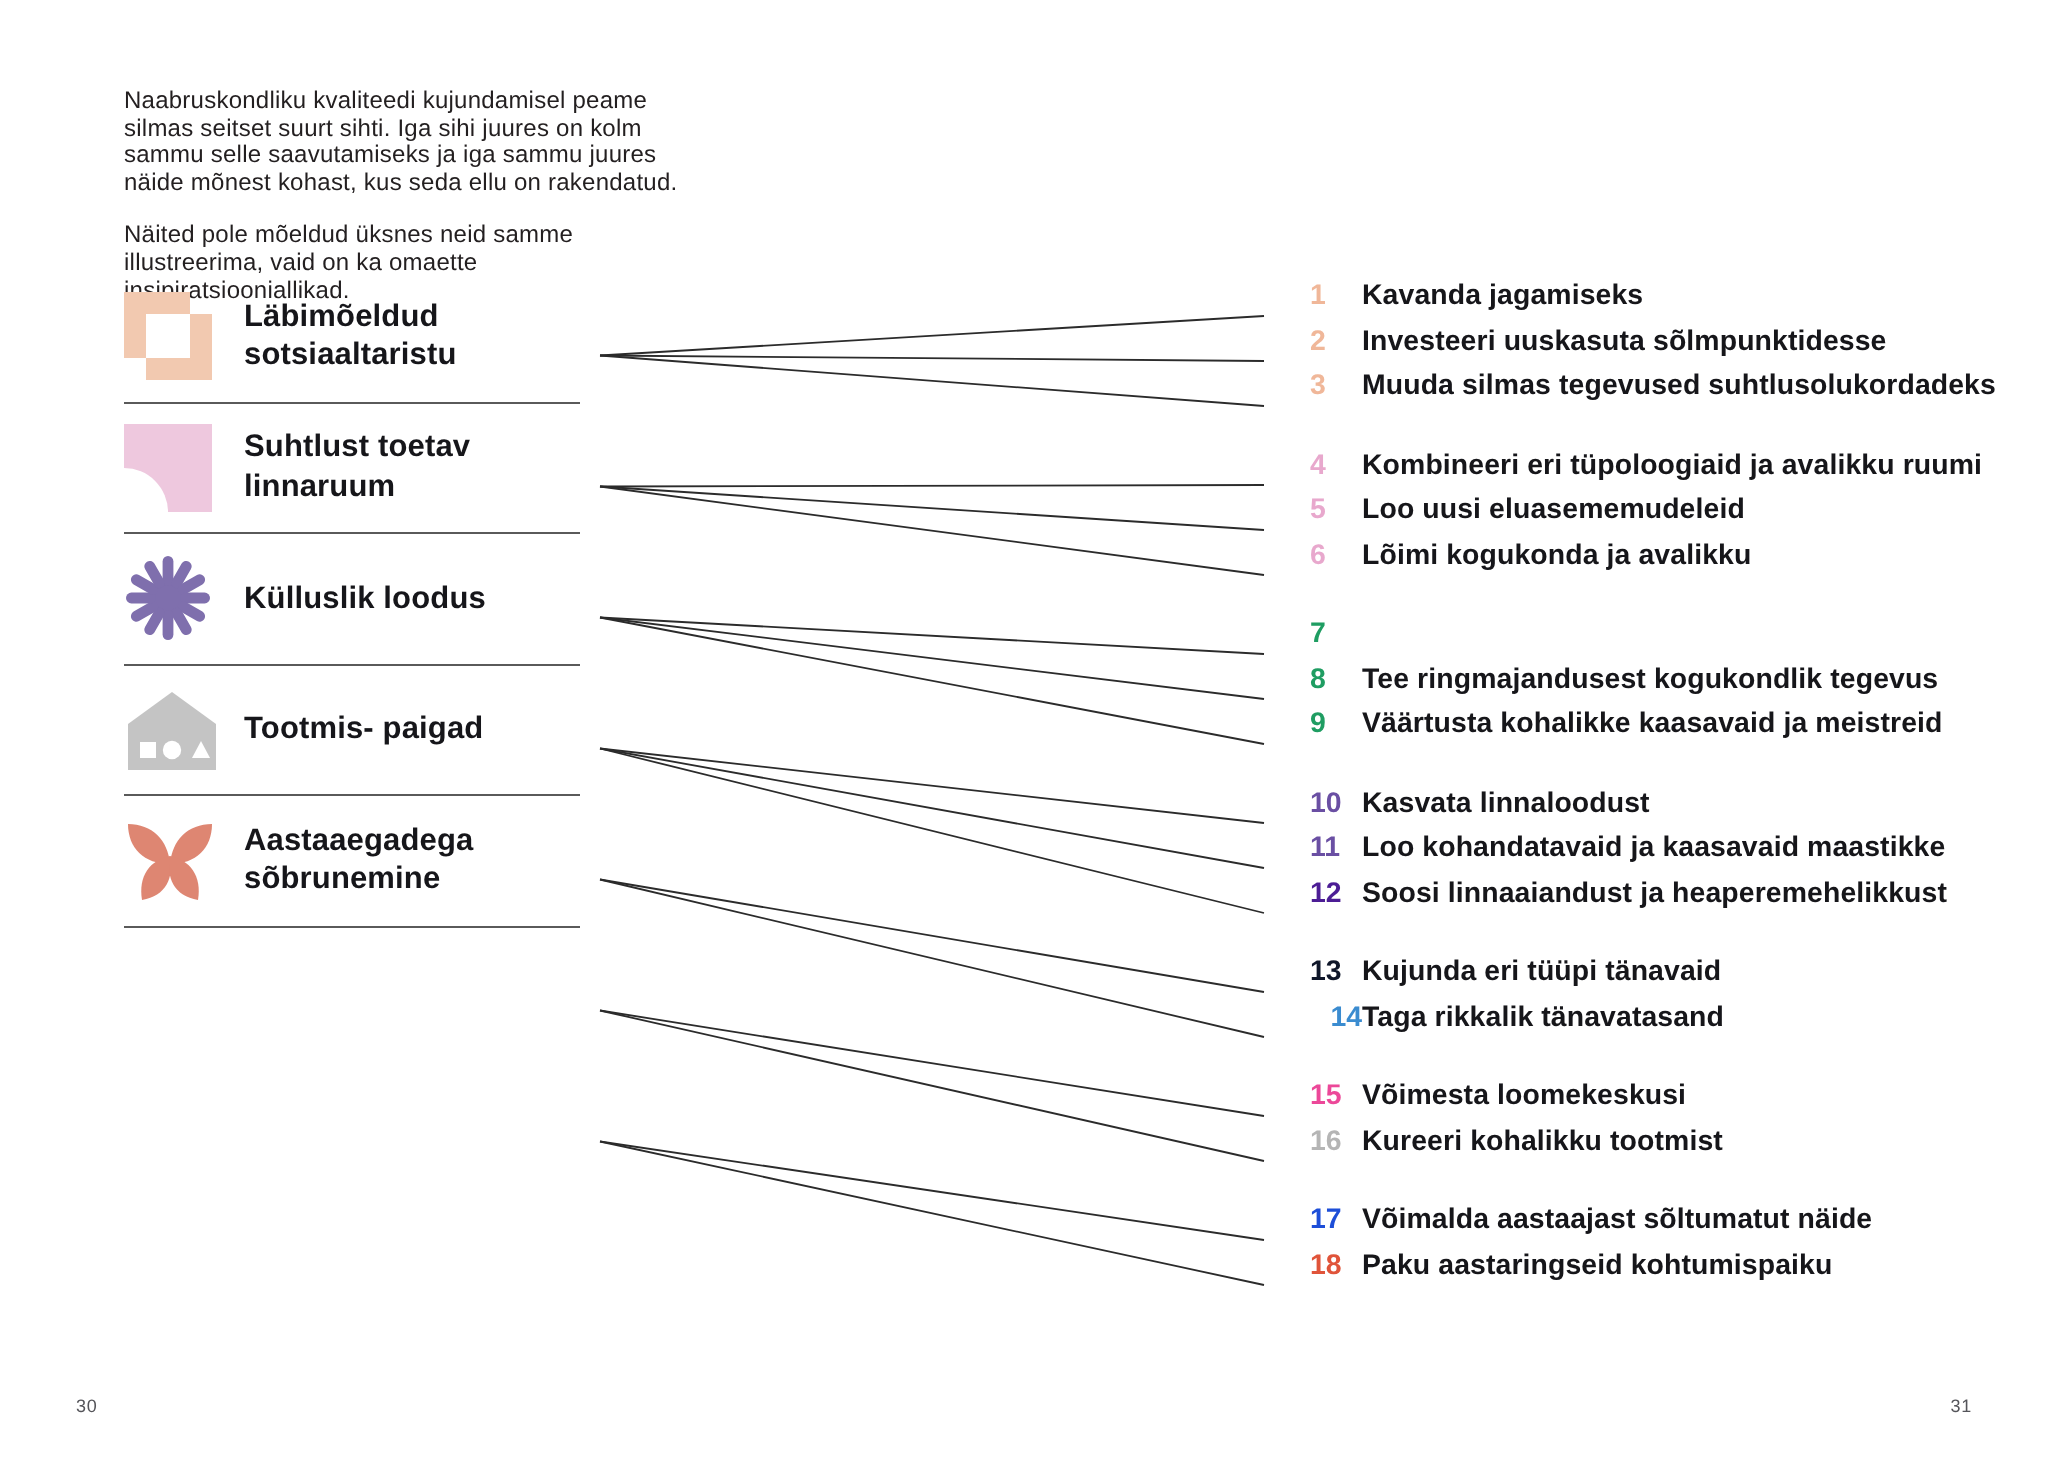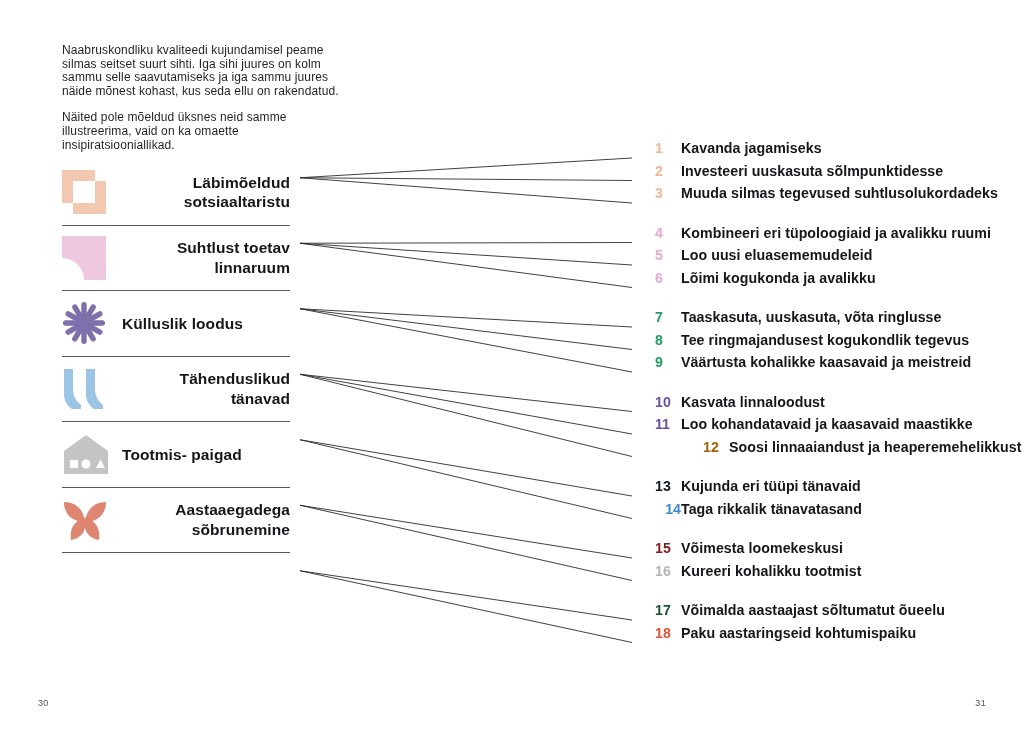--- a/index.html
+++ b/index.html
@@ -29,23 +29,22 @@
     line-height: 13.6px;
     color: #231f20;
     letter-spacing: 0.01em;
   }
   #intro p:last-child { margin-bottom: 0; }
 
   
   #themes {
     position: absolute;
     left: 62px;
-    top: 160px;
+    top: 136px;
     width: 228px;
-    text-align: right;
   }
   .theme {
     position: relative;
     height: 64.5px;
     border-bottom: 1px solid #5a5a5a;
     display: flex;
     align-items: center;
   }
   .theme-icon {
     width: 44px;
@@ -165,29 +164,20 @@
           <rect x="-2.7" y="-21" width="5.4" height="15" rx="2.7" transform="rotate(240)"></rect>
           <rect x="-2.7" y="-21" width="5.4" height="15" rx="2.7" transform="rotate(270)"></rect>
           <rect x="-2.7" y="-21" width="5.4" height="15" rx="2.7" transform="rotate(300)"></rect>
           <rect x="-2.7" y="-21" width="5.4" height="15" rx="2.7" transform="rotate(330)"></rect>
         </g>
       </svg>
     </div>
     <div class="theme-label">Külluslik loodus</div>
   </div>
 
-  <div class="theme">
-    <div class="theme-icon">
-      <svg width="44" height="44" viewBox="0 0 44 44">
-        <path d="M2 2 H11 V22 A20 20 0 0 0 19 38 V42 H10 A18 18 0 0 1 2 24 Z" fill="#9cc4e4"></path>
-        <path d="M24 2 H33 V22 A20 20 0 0 0 41 38 V42 H32 A18 18 0 0 1 24 24 Z" fill="#9cc4e4"></path>
-      </svg>
-    </div>
-    <div class="theme-label">Tähenduslikud tänavad</div>
-  </div>
 
   <div class="theme">
     <div class="theme-icon">
       <svg width="48" height="44" viewBox="0 0 48 44">
         <path d="M2 42 V19 L24 3 L46 19 V42 Z" fill="#c4c4c4"></path>
         <rect x="8" y="28" width="8" height="8" fill="#ffffff"></rect>
         <circle cx="24" cy="32" r="4.6" fill="#ffffff"></circle>
         <path d="M34 36 L38.5 27.5 L43 36 Z" fill="#ffffff"></path>
       </svg>
     </div>
@@ -257,21 +247,20 @@
     </div>
     <div class="step-row">
       <span class="step-num" style="color: rgb(232, 168, 205);">6</span>
       <span class="step-text">Lõimi kogukonda ja avalikku</span>
     </div>
   </div>
 
   <div class="step-group">
     <div class="step-row">
       <span class="step-num" style="color: rgb(31, 157, 98);">7</span>
-      <span class="step-text">Taaskasuta, uuskasuta, võta ringlusse</span>
     </div>
     <div class="step-row">
       <span class="step-num" style="color: rgb(31, 157, 98);">8</span>
       <span class="step-text">Tee ringmajandusest kogukondlik tegevus</span>
     </div>
     <div class="step-row">
       <span class="step-num" style="color: rgb(31, 157, 98);">9</span>
       <span class="step-text">Väärtusta kohalikke kaasavaid ja meistreid</span>
     </div>
   </div>
@@ -279,51 +268,51 @@
   <div class="step-group">
     <div class="step-row">
       <span class="step-num" style="color: rgb(106, 79, 163);">10</span>
       <span class="step-text">Kasvata linnaloodust</span>
     </div>
     <div class="step-row">
       <span class="step-num" style="color: rgb(106, 79, 163);">11</span>
       <span class="step-text">Loo kohandatavaid ja kaasavaid maastikke</span>
     </div>
     <div class="step-row">
-      <span class="step-num" style="color: #a16207; margin-left: 48px;">12</span>
+      <span class="step-num" style="color: #4c1d95;">12</span>
       <span class="step-text">Soosi linnaaiandust ja heaperemehelikkust</span>
     </div>
   </div>
 
   <div class="step-group">
     <div class="step-row">
       <span class="step-num" style="color: #0f172a;">13</span>
       <span class="step-text">Kujunda eri tüüpi tänavaid</span>
     </div>
     <div class="step-row">
       <span class="step-num" style="color: rgb(59, 140, 208); text-align: right;">14</span>
       <span class="step-text">Taga rikkalik tänavatasand</span>
     </div>
   </div>
 
   <div class="step-group">
     <div class="step-row">
-      <span class="step-num" style="color: #7f1d1d;">15</span>
+      <span class="step-num" style="color: #ec4899;">15</span>
       <span class="step-text">Võimesta loomekeskusi</span>
     </div>
     <div class="step-row">
       <span class="step-num" style="color: rgb(181, 181, 181);">16</span>
       <span class="step-text">Kureeri kohalikku tootmist</span>
     </div>
   </div>
 
   <div class="step-group">
     <div class="step-row">
-      <span class="step-num" style="color: #14532d;">17</span>
-      <span class="step-text">Võimalda aastaajast sõltumatut õueelu</span>
+      <span class="step-num" style="color: #1d4ed8;">17</span>
+      <span class="step-text">Võimalda aastaajast sõltumatut näide</span>
     </div>
     <div class="step-row">
       <span class="step-num" style="color: rgb(224, 84, 58);">18</span>
       <span class="step-text">Paku aastaringseid kohtumispaiku</span>
     </div>
   </div>
 
 </div>
 
 <div class="page-num" id="page-num-left">30</div>

